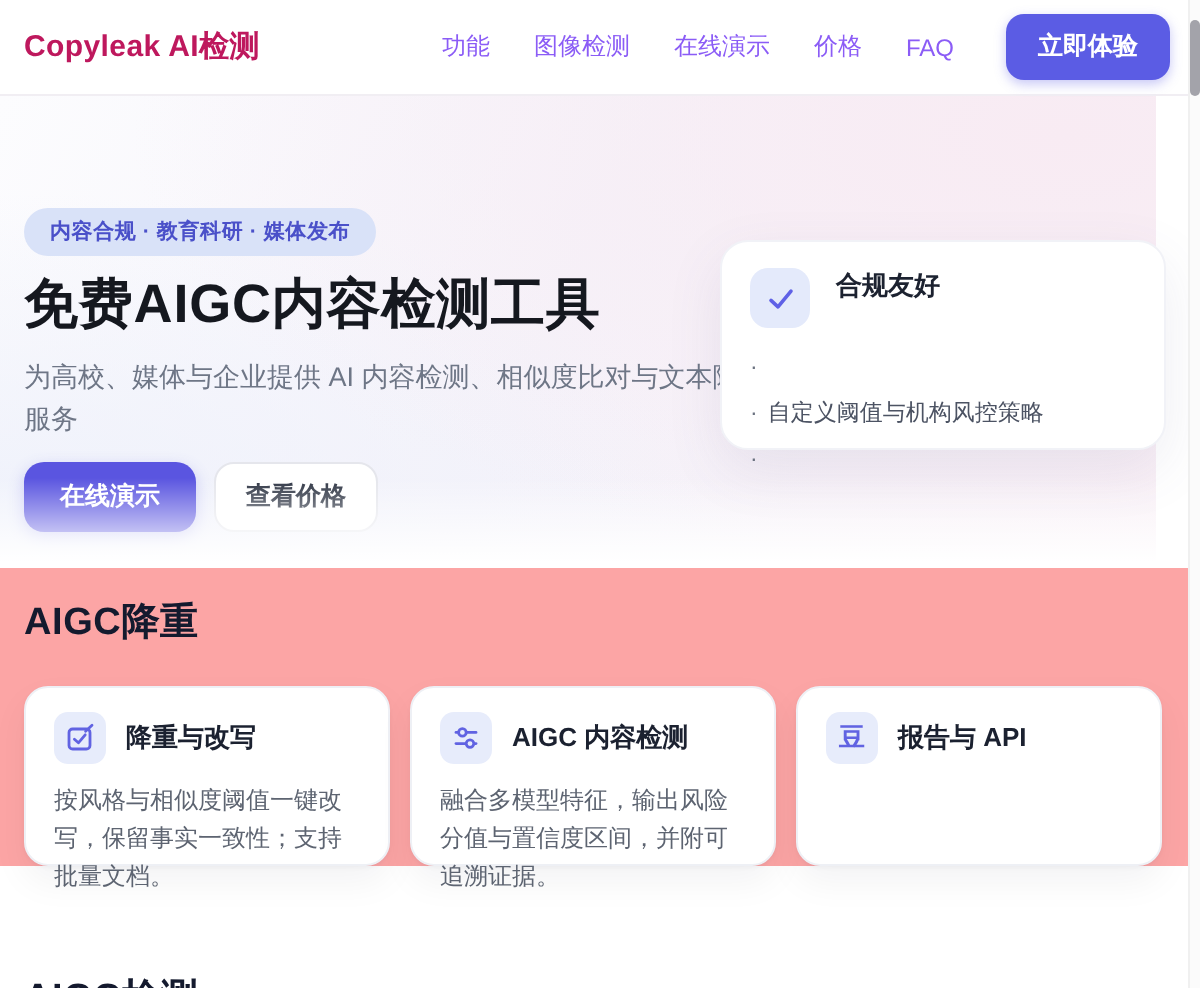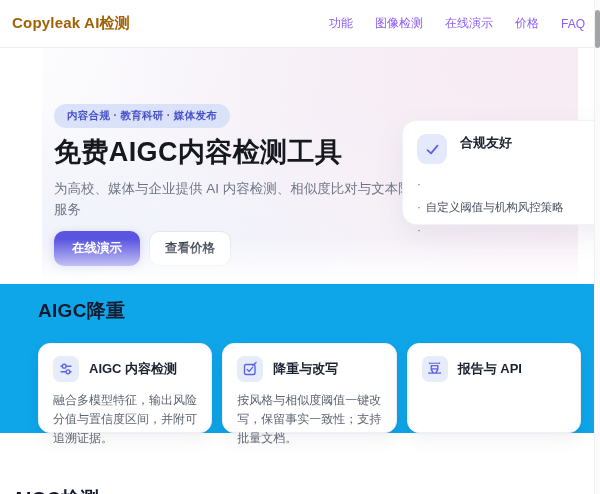--- a/index.html
+++ b/index.html
@@ -11,38 +11,37 @@
     background:#ffffff; overflow:hidden;
   }
 
   
   .header {
     position:absolute; top:0; left:0; right:6px; height:48px;
     background:#ffffff; border-bottom:1px solid #f1eef3;
     display:flex; align-items:center; justify-content:space-between;
     padding:0 9px 0 12px; z-index:5;
   }
-  .logo { font-size:15px; font-weight:800; color:#a16207; letter-spacing:.2px; cursor:pointer; }
+  .logo { font-size:15px; font-weight:800; color:#be185d; letter-spacing:.2px; cursor:pointer; }
   .nav { display:flex; align-items:center; gap:22px; }
   .nav a { font-size:12px; color:#8b5cf6; text-decoration:none; cursor:pointer; white-space:nowrap; }
   .cta-btn {
     margin-left:4px; background:#5b5ce4; color:#fff; border:none; cursor:pointer;
     font-size:12.5px; font-weight:600; padding:8px 16px; border-radius:9px;
     box-shadow:0 2px 6px rgba(91,92,228,.35);
     font-family:inherit;
   }
 
   
   .hero {
     position:absolute; top:48px; left:0; right:22px; height:236px;
     background:
       radial-gradient(130% 150% at 92% 8%, #f8ebf3 0%, rgba(248,235,243,0) 62%),
       radial-gradient(110% 130% at 2% 96%, #eef1fb 0%, rgba(238,241,251,0) 58%),
       linear-gradient(115deg, #fcfcfe 0%, #f5f3fa 48%, #f9f1f7 100%);
-    margin-left: 42px;
   }
   .hero::after {
     content:""; position:absolute; left:0; right:0; bottom:-1px; height:46px;
     background:linear-gradient(180deg, rgba(255,255,255,0) 0%, #ffffff 92%);
     pointer-events:none;
   }
   .hero-inner { position:relative; padding:56px 0 0 12px; }
   .badge {
     display:inline-block; background:#d9e2f8; color:#4a50c9;
     font-size:10.5px; font-weight:700; letter-spacing:.3px;
@@ -79,21 +78,21 @@
   .cc-icon {
     width:30px; height:30px; border-radius:9px; background:#e4eafb;
     display:flex; align-items:center; justify-content:center; flex:0 0 auto;
   }
   .cc-title { font-size:13px; font-weight:800; color:#1c2230; }
   .cc-list { list-style:none; margin-top:9px; }
   .cc-list li { font-size:11.5px; line-height:23px; color:#4c5363; display:flex; gap:5px; }
   .cc-list .dot { color:#6b7280; }
 
   
-  .main { position:absolute; top:284px; left:0; right:6px; background:#0ea5e9;padding-left:26px; }
+  .main { position:absolute; top:284px; left:0; right:6px; background:#fca5a5; }
   .section-title {
     margin:14px 0 0 12px; font-size:19px; font-weight:800; color:#141a2e;
     letter-spacing:.3px;
   }
   .cards { display:flex; gap:10px; padding:0 13px 0 12px; margin-top:19px; }
   .feature-card {
     flex:1 1 0; height:90px; background:#ffffff;
     border:1px solid #eef0f5; border-radius:12px;
     box-shadow:0 1px 2px rgba(16,24,40,.04), 0 8px 18px rgba(16,24,40,.05);
     padding:12px 14px;
@@ -129,20 +128,21 @@
 <div class="page">
 
   <div class="header">
     <div class="logo">Copyleak AI检测</div>
     <div class="nav">
       <a>功能</a>
       <a>图像检测</a>
       <a>在线演示</a>
       <a>价格</a>
       <a>FAQ</a>
+      <button class="cta-btn">立即体验</button>
     </div>
   </div>
 
   <div class="hero">
     <div class="hero-inner">
       <span class="badge">内容合规 · 教育科研 · 媒体发布</span>
       <h1 class="hero-title">免费AIGC内容检测工具</h1>
       <p class="hero-sub">为高校、媒体与企业提供 AI 内容检测、相似度比对与文本降重服务</p>
       <div class="hero-actions">
         <button class="btn-primary">在线演示</button>
@@ -170,52 +170,52 @@
         <li>
           <span class="dot">·</span>
         </li>
       </ul>
     </div>
   </div>
 
   <div class="main">
     <h2 class="section-title">AIGC降重</h2>
     <div class="cards">
+
+      <div class="feature-card">
+        <div class="fc-head">
+          <span class="fc-icon">
+            <svg width="16" height="16" viewBox="0 0 16 16">
+              <rect x="2.5" y="3.5" width="10.5" height="10" rx="1.8" fill="none" stroke="#6163e2" stroke-width="1.4"></rect>
+              <path d="M5.2 8.6 L7.2 10.4 L10.6 6.4" fill="none" stroke="#6163e2" stroke-width="1.4" stroke-linecap="round" stroke-linejoin="round"></path>
+              <line x1="10.8" y1="4.6" x2="14" y2="1.6" stroke="#6163e2" stroke-width="1.4" stroke-linecap="round"></line>
+            </svg>
+          </span>
+          <span class="fc-title">降重与改写</span>
+        </div>
+        <p class="fc-body">按风格与相似度阈值一键改写，保留事实一致性；支持批量文档。</p>
+      </div>
 
       <div class="feature-card">
         <div class="fc-head">
           <span class="fc-icon">
             <svg width="16" height="16" viewBox="0 0 16 16">
               <line x1="3" y1="5.2" x2="13" y2="5.2" stroke="#6163e2" stroke-width="1.4" stroke-linecap="round"></line>
               <circle cx="6.2" cy="5.2" r="1.9" fill="#e7ecfb" stroke="#6163e2" stroke-width="1.4"></circle>
               <line x1="3" y1="10.8" x2="13" y2="10.8" stroke="#6163e2" stroke-width="1.4" stroke-linecap="round"></line>
               <circle cx="10" cy="10.8" r="1.9" fill="#e7ecfb" stroke="#6163e2" stroke-width="1.4"></circle>
             </svg>
           </span>
           <span class="fc-title">AIGC 内容检测</span>
         </div>
         <p class="fc-body">融合多模型特征，输出风险分值与置信度区间，并附可追溯证据。</p>
       </div>
 
       <div class="feature-card">
         <div class="fc-head">
-          <span class="fc-icon">
-            <svg width="16" height="16" viewBox="0 0 16 16">
-              <rect x="2.5" y="3.5" width="10.5" height="10" rx="1.8" fill="none" stroke="#6163e2" stroke-width="1.4"></rect>
-              <path d="M5.2 8.6 L7.2 10.4 L10.6 6.4" fill="none" stroke="#6163e2" stroke-width="1.4" stroke-linecap="round" stroke-linejoin="round"></path>
-              <line x1="10.8" y1="4.6" x2="14" y2="1.6" stroke="#6163e2" stroke-width="1.4" stroke-linecap="round"></line>
-            </svg>
-          </span>
-          <span class="fc-title">降重与改写</span>
-        </div>
-        <p class="fc-body">按风格与相似度阈值一键改写，保留事实一致性；支持批量文档。</p>
-      </div>
-
-      <div class="feature-card">
-        <div class="fc-head">
           <span class="fc-icon">豆</span>
           <span class="fc-title">报告与 API</span>
         </div>
       </div>
 
     </div>
   </div>
 
   <h2 class="next-title">AIGC检测</h2>
 

